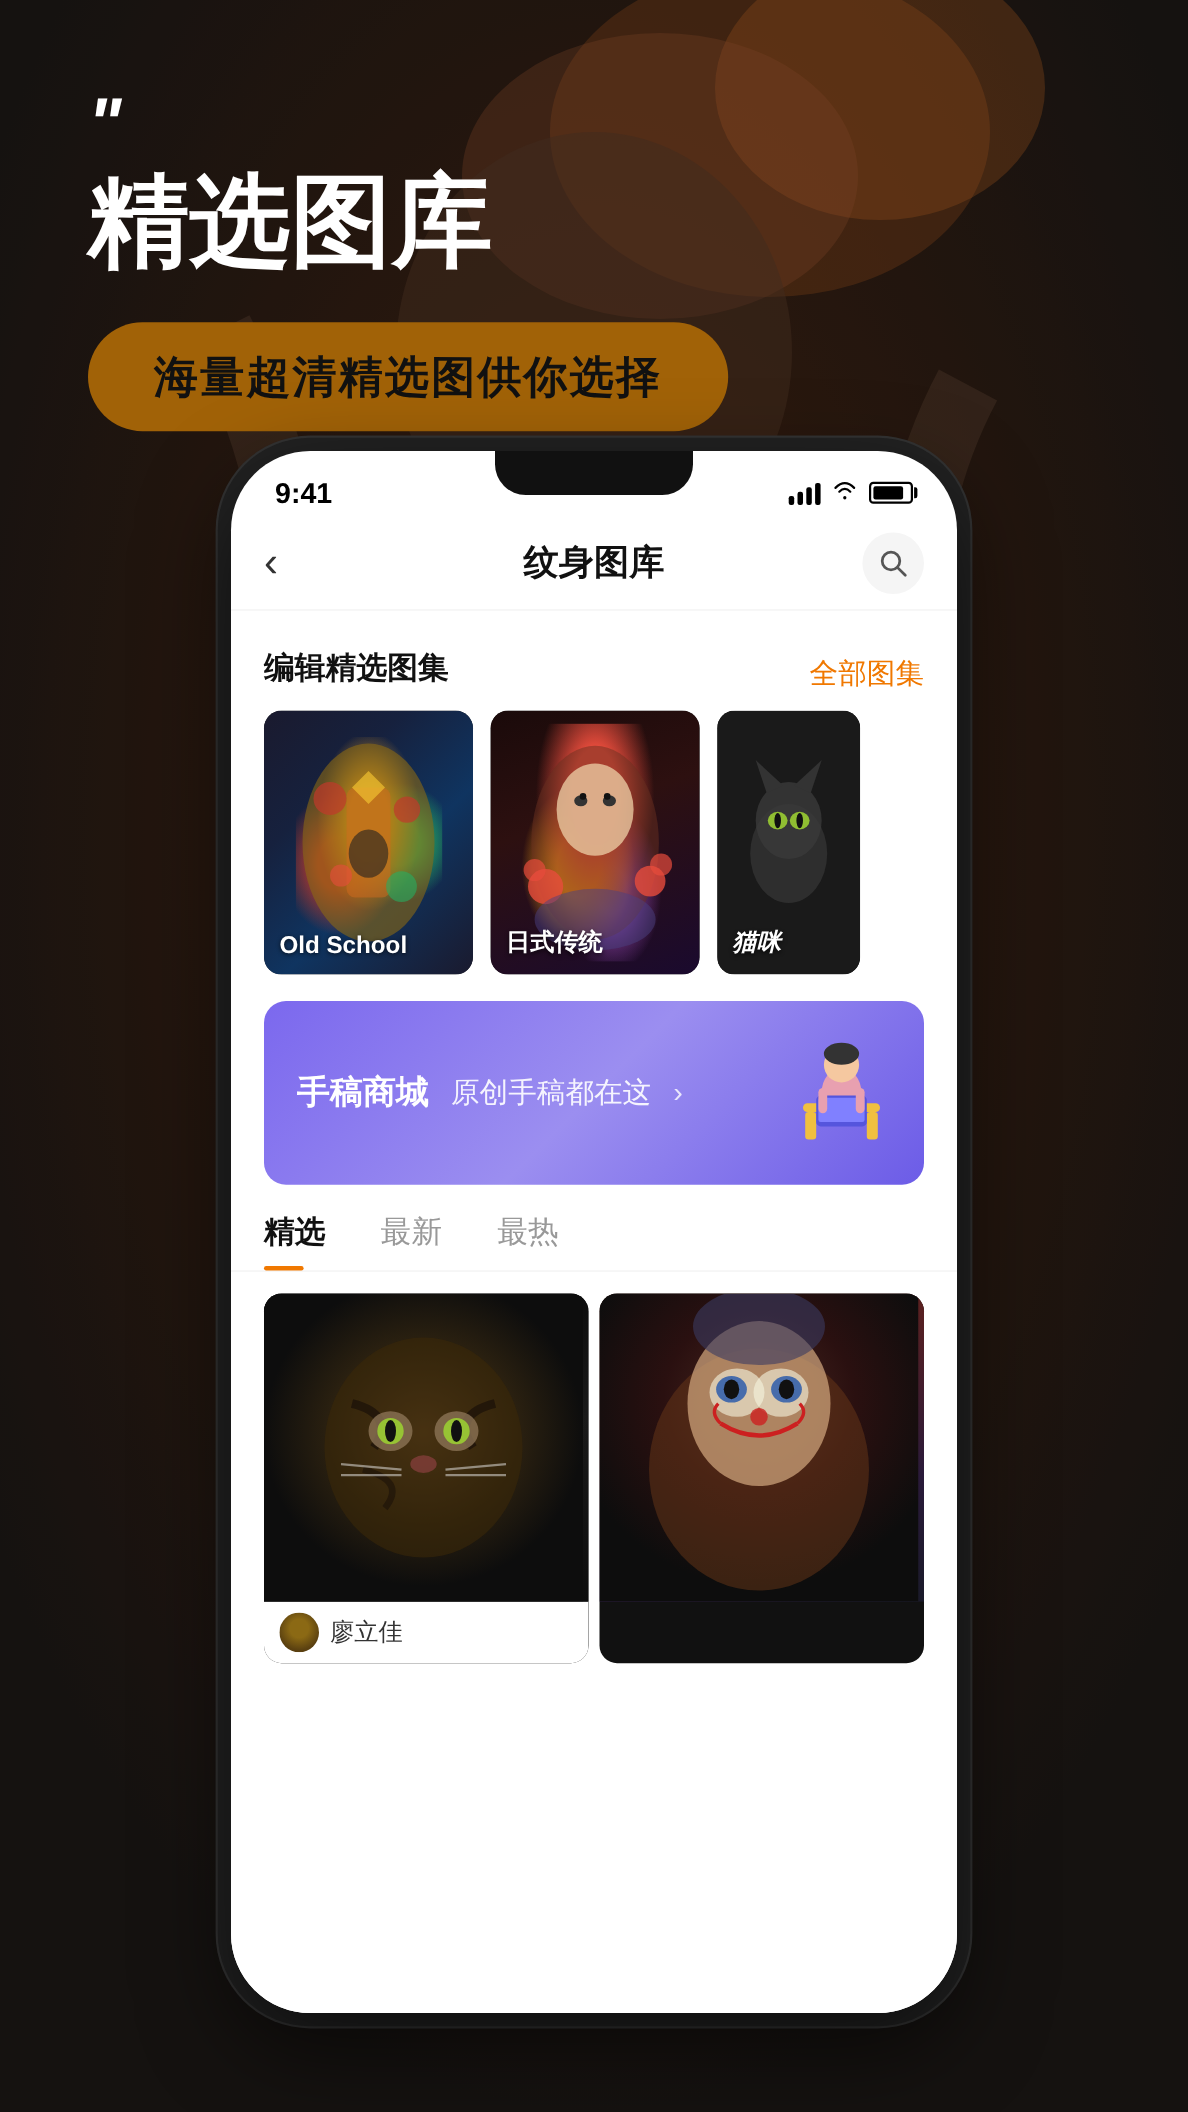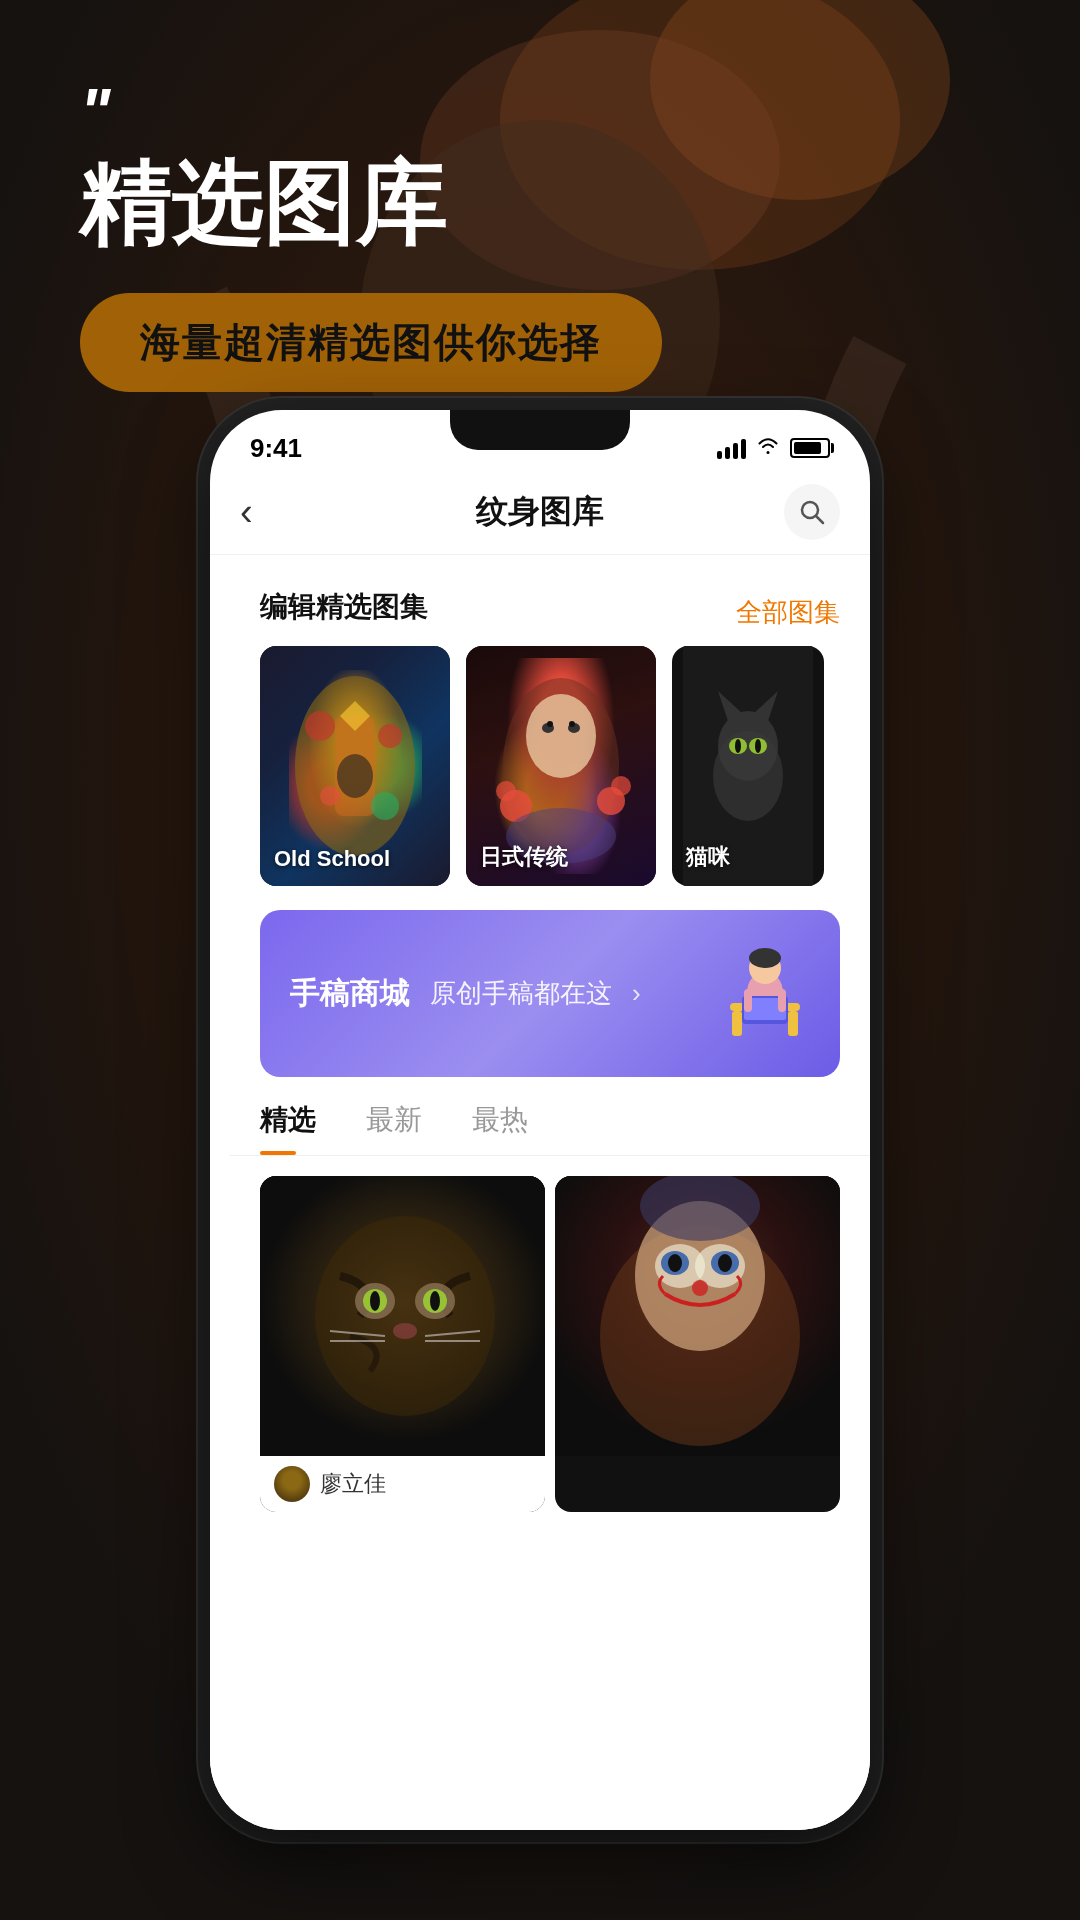--- a/index.html
+++ b/index.html
@@ -193,21 +193,20 @@
       align-items: center;
       justify-content: center;
       cursor: pointer;
     }
 
     
     .phone-content {
       overflow-y: auto;
       height: calc(100% - 140px);
       background: #fff;
-      padding-left: 20px;
     }
 
     
     .section-header {
       display: flex;
       justify-content: space-between;
       align-items: center;
       padding: 28px 30px 16px 30px;
     }
 
@@ -593,21 +592,21 @@
             <circle cx="40" cy="145" r="10" fill="#e74c3c" opacity="0.7"></circle>
             <circle cx="145" cy="155" r="14" fill="#e74c3c" opacity="0.8"></circle>
             <circle cx="155" cy="140" r="10" fill="#e74c3c" opacity="0.7"></circle>
 
             <ellipse cx="95" cy="190" rx="55" ry="28" fill="#4a4080" opacity="0.5"></ellipse>
           </svg>
         </div>
         <span class="gallery-item-label">日式传统</span>
       </div>
 
-      <div class="gallery-item" style="width:152px;">
+      <div class="gallery-item" style="width:130px;font-style:italic;">
         <div class="img-cat" style="background:#111;display:flex;align-items:center;justify-content:center;">
           <svg width="130" height="240" viewBox="0 0 130 240">
             <rect width="130" height="240" fill="#1a1a1a"></rect>
 
             <ellipse cx="65" cy="130" rx="35" ry="45" fill="#333" opacity="0.8"></ellipse>
             <ellipse cx="65" cy="100" rx="30" ry="35" fill="#3a3a3a" opacity="0.8"></ellipse>
 
             <polygon points="45,75 35,45 60,68" fill="#333"></polygon>
             <polygon points="85,75 95,45 70,68" fill="#333"></polygon>
 

